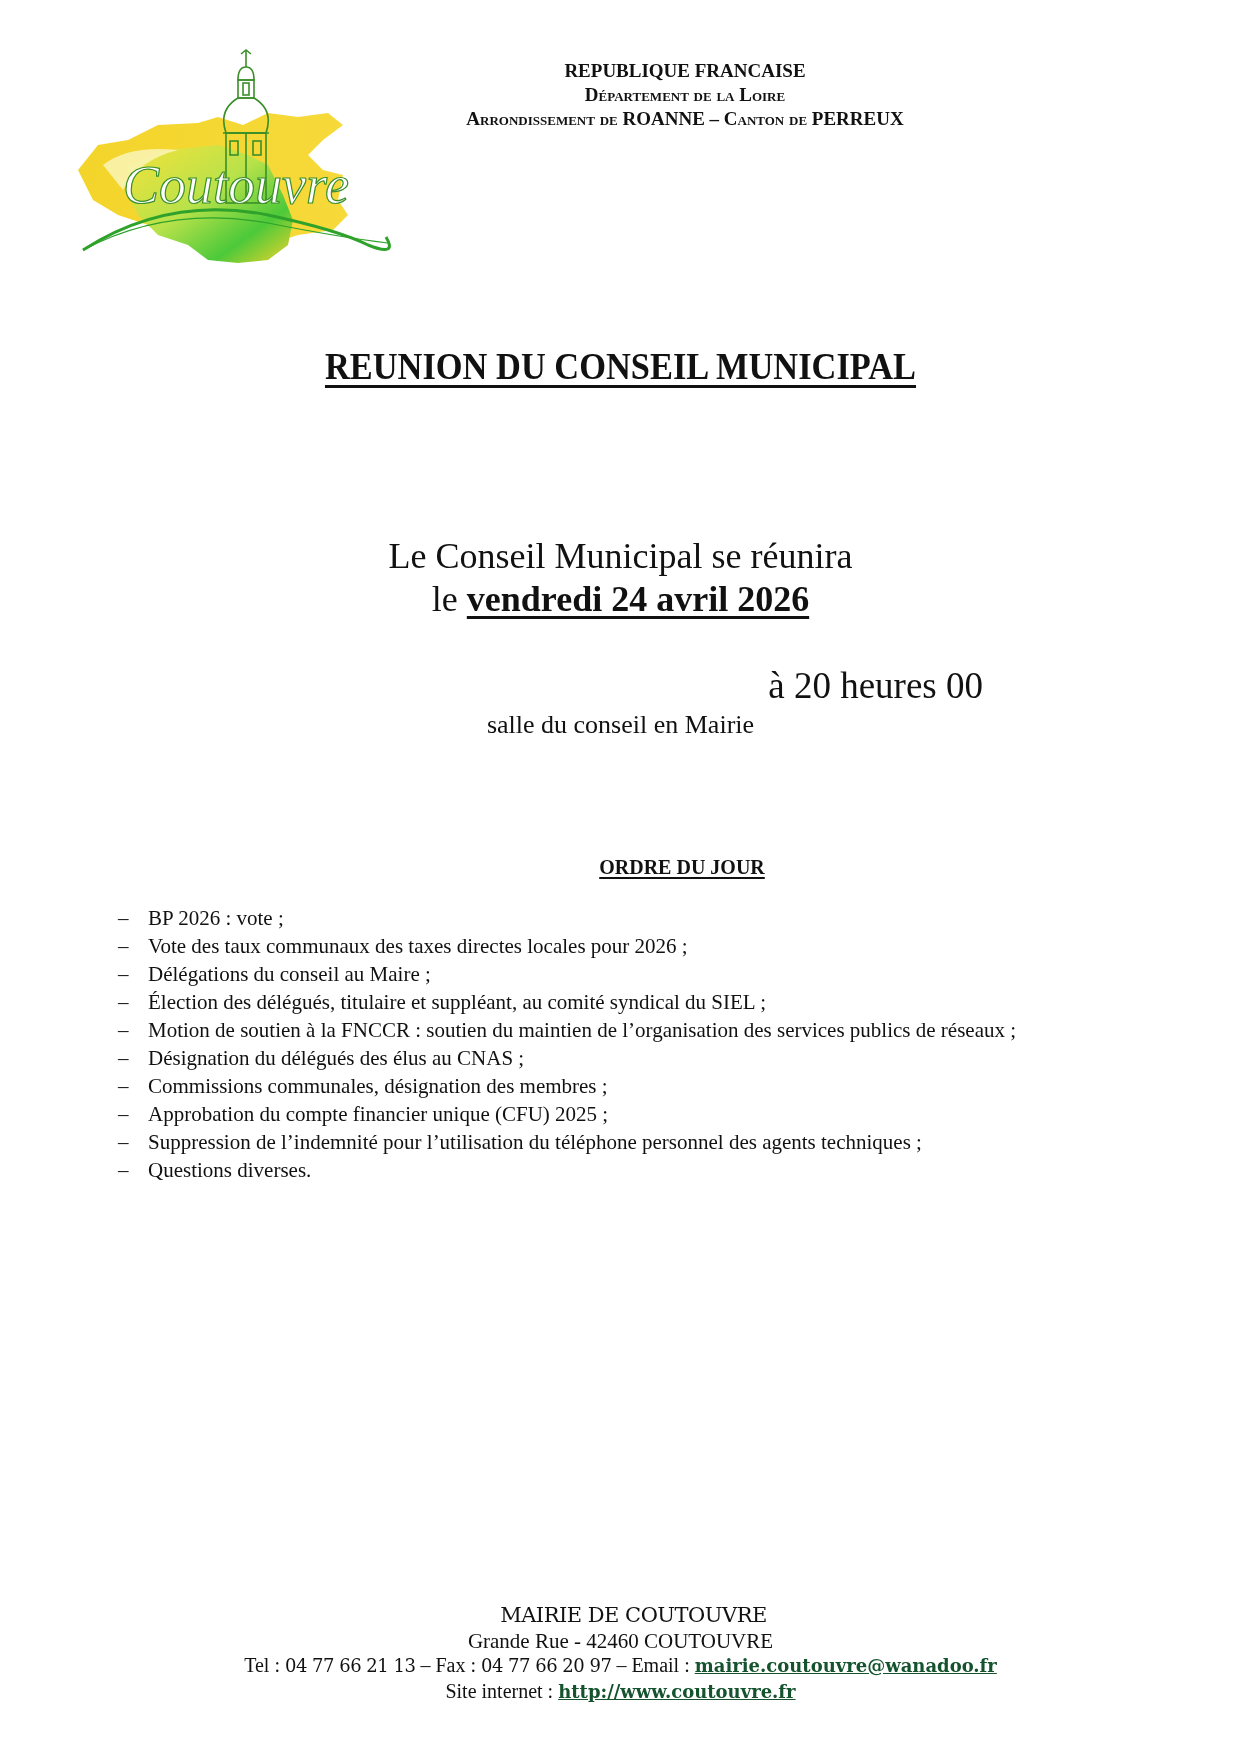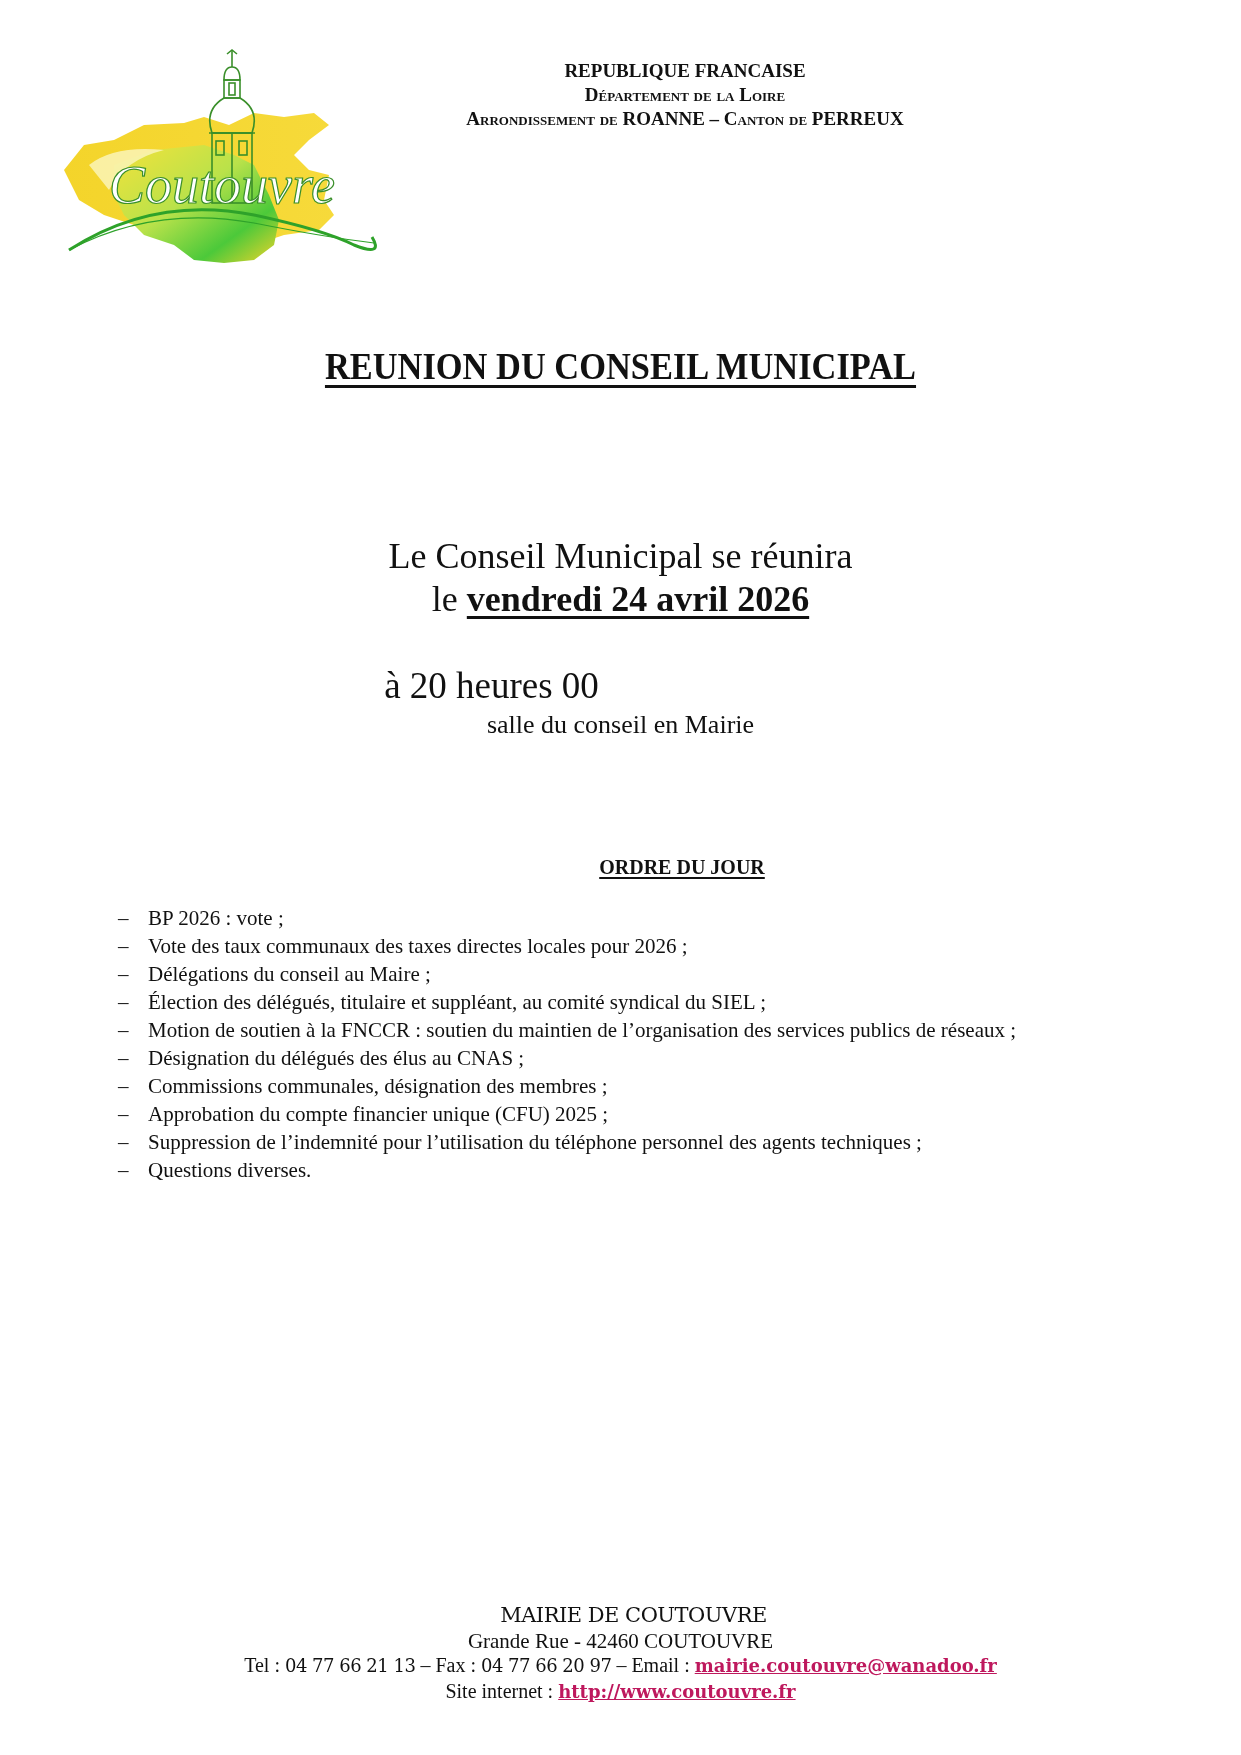--- a/index.html
+++ b/index.html
@@ -1,48 +1,48 @@
 <!DOCTYPE html>
 <html><head>
 <meta charset="utf-8">
 <style>
   html, body { margin: 0; padding: 0; background: #ffffff; }
   body { width: 1241px; height: 1755px; position: relative; overflow: hidden;
          font-family: "Liberation Serif", "DejaVu Serif", serif; color: #111; }
   .abs { position: absolute; }
   .center { text-align: center; white-space: nowrap; }
 
-  #logo { left: 54px; top: 45px; width: 380px; height: 250px; }
+  #logo { left: 68px; top: 45px; width: 380px; height: 250px; }
 
   .hdr { position: absolute; left: 385px; width: 600px; text-align: center; font-weight: bold; white-space: nowrap; }
   .hdr1 { top: 60px; font-size: 19px; }
   .hdr2 { top: 84px; font-size: 19px; font-variant: small-caps; }
   .hdr3 { top: 108px; font-size: 19px; font-variant: small-caps; }
 
   .title { left: 0; width: 1241px; top: 345px; font-size: 37px; font-weight: bold; text-decoration: underline; text-decoration-thickness: 3px; text-underline-offset: 6px; transform: scaleX(0.93); }
 
   .line1 { left: 0; width: 1241px; top: 535px; font-size: 36px; }
   .line2 { left: 0; width: 1241px; top: 578px; font-size: 36px; }
   .line2 b { text-decoration: underline; text-decoration-thickness: 3px; text-underline-offset: 5px; }
-  .line3 { left: 0; width: 983px; top: 664px; font-size: 37px; }
+  .line3 { left: 0; width: 983px; top: 664px; font-size: 37px; text-align: right; }
   .line4 { left: 0; width: 1241px; top: 710px; font-size: 26px; }
 
   .odj { left: 582px; width: 200px; top: 856px; font-size: 20px; font-weight: bold; text-decoration: underline; text-decoration-thickness: 2px; text-underline-offset: 3px; }
 
   #agenda { position: absolute; left: 118px; top: 904px; margin: 0; padding: 0; list-style: none; font-size: 21px; }
   #agenda li { height: 28px; line-height: 28px; white-space: nowrap; display: flex; }
   #agenda .dash { width: 30px; display: inline-block; }
 
   .foot { position: absolute; left: 0; width: 1241px; text-align: center; white-space: nowrap; }
   .f1 { top: 1603px; font-size: 21px; font-family: "DejaVu Serif", serif; letter-spacing: -0.5px; padding-left: 13px; }
   .f2 { top: 1629px; font-size: 21px; }
   .f3 { top: 1654px; font-size: 20px; }
   .f4 { top: 1680px; font-size: 20px; }
   .bold-num { font-weight: normal; font-family: "DejaVu Serif", serif; font-size: 18px; letter-spacing: -0.5px; }
-  .link { color: #be185d; font-weight: bold; text-decoration: underline; font-family: "DejaVu Serif", serif; font-size: 18px; }
+  .link { color: #14532d; font-weight: bold; text-decoration: underline; font-family: "DejaVu Serif", serif; font-size: 18px; }
 </style>
 </head>
 <body>
 
 <div id="logo" class="abs">
   <svg width="380" height="250" viewBox="0 0 380 250">
     <defs>
       <linearGradient id="mapg" x1="0" y1="0" x2="1" y2="1">
         <stop offset="0" stop-color="#f5e23a"></stop>
         <stop offset="0.45" stop-color="#b9e24a"></stop>

